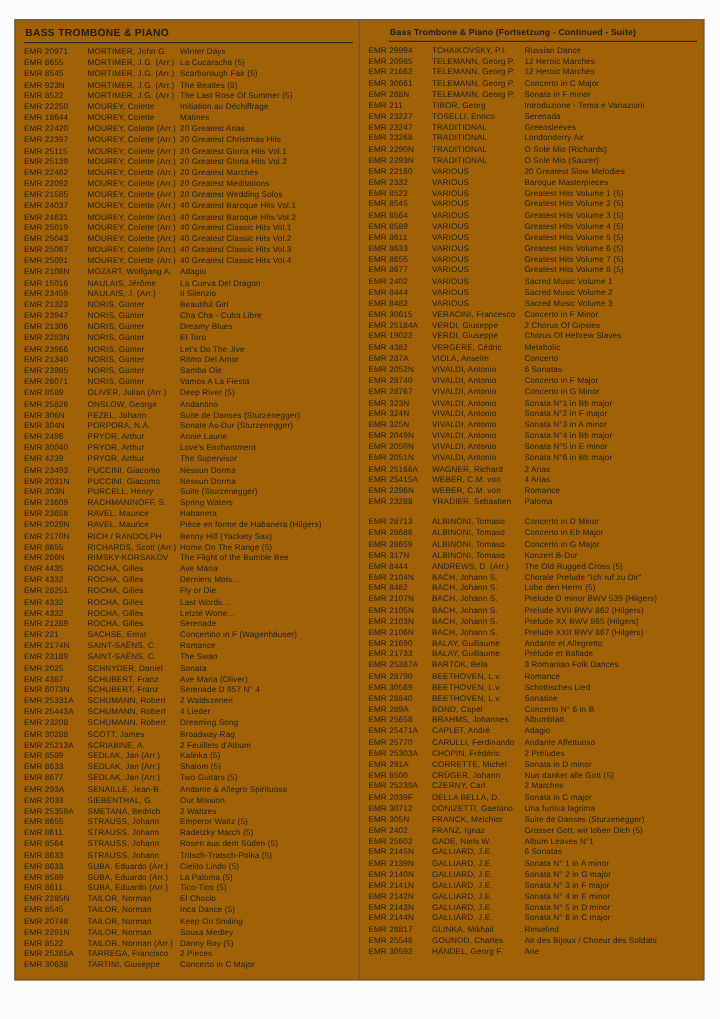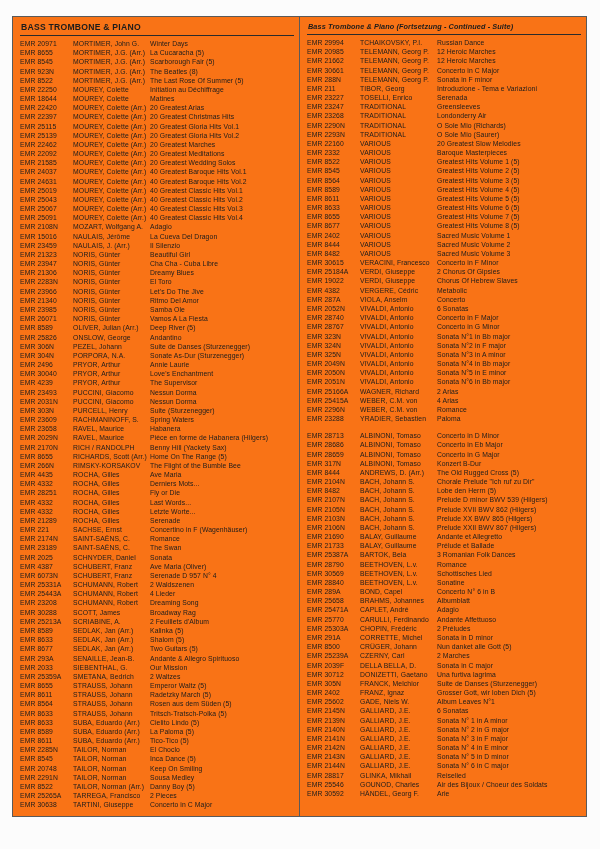--- a/index.html
+++ b/index.html
@@ -5,34 +5,34 @@
   html,body { margin:0; padding:0; }
   body {
     width:600px; height:849px; position:relative;
     background:#fcfcfc;
     font-family:"Liberation Sans", sans-serif;
     color:#1c1c1c;
     -webkit-font-smoothing:antialiased;
   }
   .sheet {
     position:absolute; left:12px; top:16px; width:575px; height:801px;
-    box-sizing:border-box; background:#f97316;
+    box-sizing:border-box; background:#a16207;
     border:1px solid #5a5a5a;
     display:flex;
   }
   .col { box-sizing:border-box; padding:3px 5px 0 7px; overflow:hidden; }
   .col.left  { width:287px; border-right:1px solid #5a5a5a; }
   .col.right { flex:1; }
   .sec-header {
     font-weight:bold; font-size:8.6px; letter-spacing:.25px;
     padding:2px 0 3px 1px; margin-bottom:3px;
     border-bottom:1px solid #2b2b2b;
     white-space:nowrap;
   }
-  .sec-header.cont { font-style:italic; font-size:7.3px; letter-spacing:.1px; }
+  .sec-header.cont { font-size:7.3px; letter-spacing:.1px;margin-left:17px; }
   .row {
     display:grid; grid-template-columns:53px 77px 1fr;
     height:9.18px; line-height:9.2px;
     font-size:6.8px; white-space:nowrap;
   }
   .cell { overflow:hidden; letter-spacing:.1px; }
   .organ-block { margin-top:8px; }
 </style>
 </head>
 <body>

